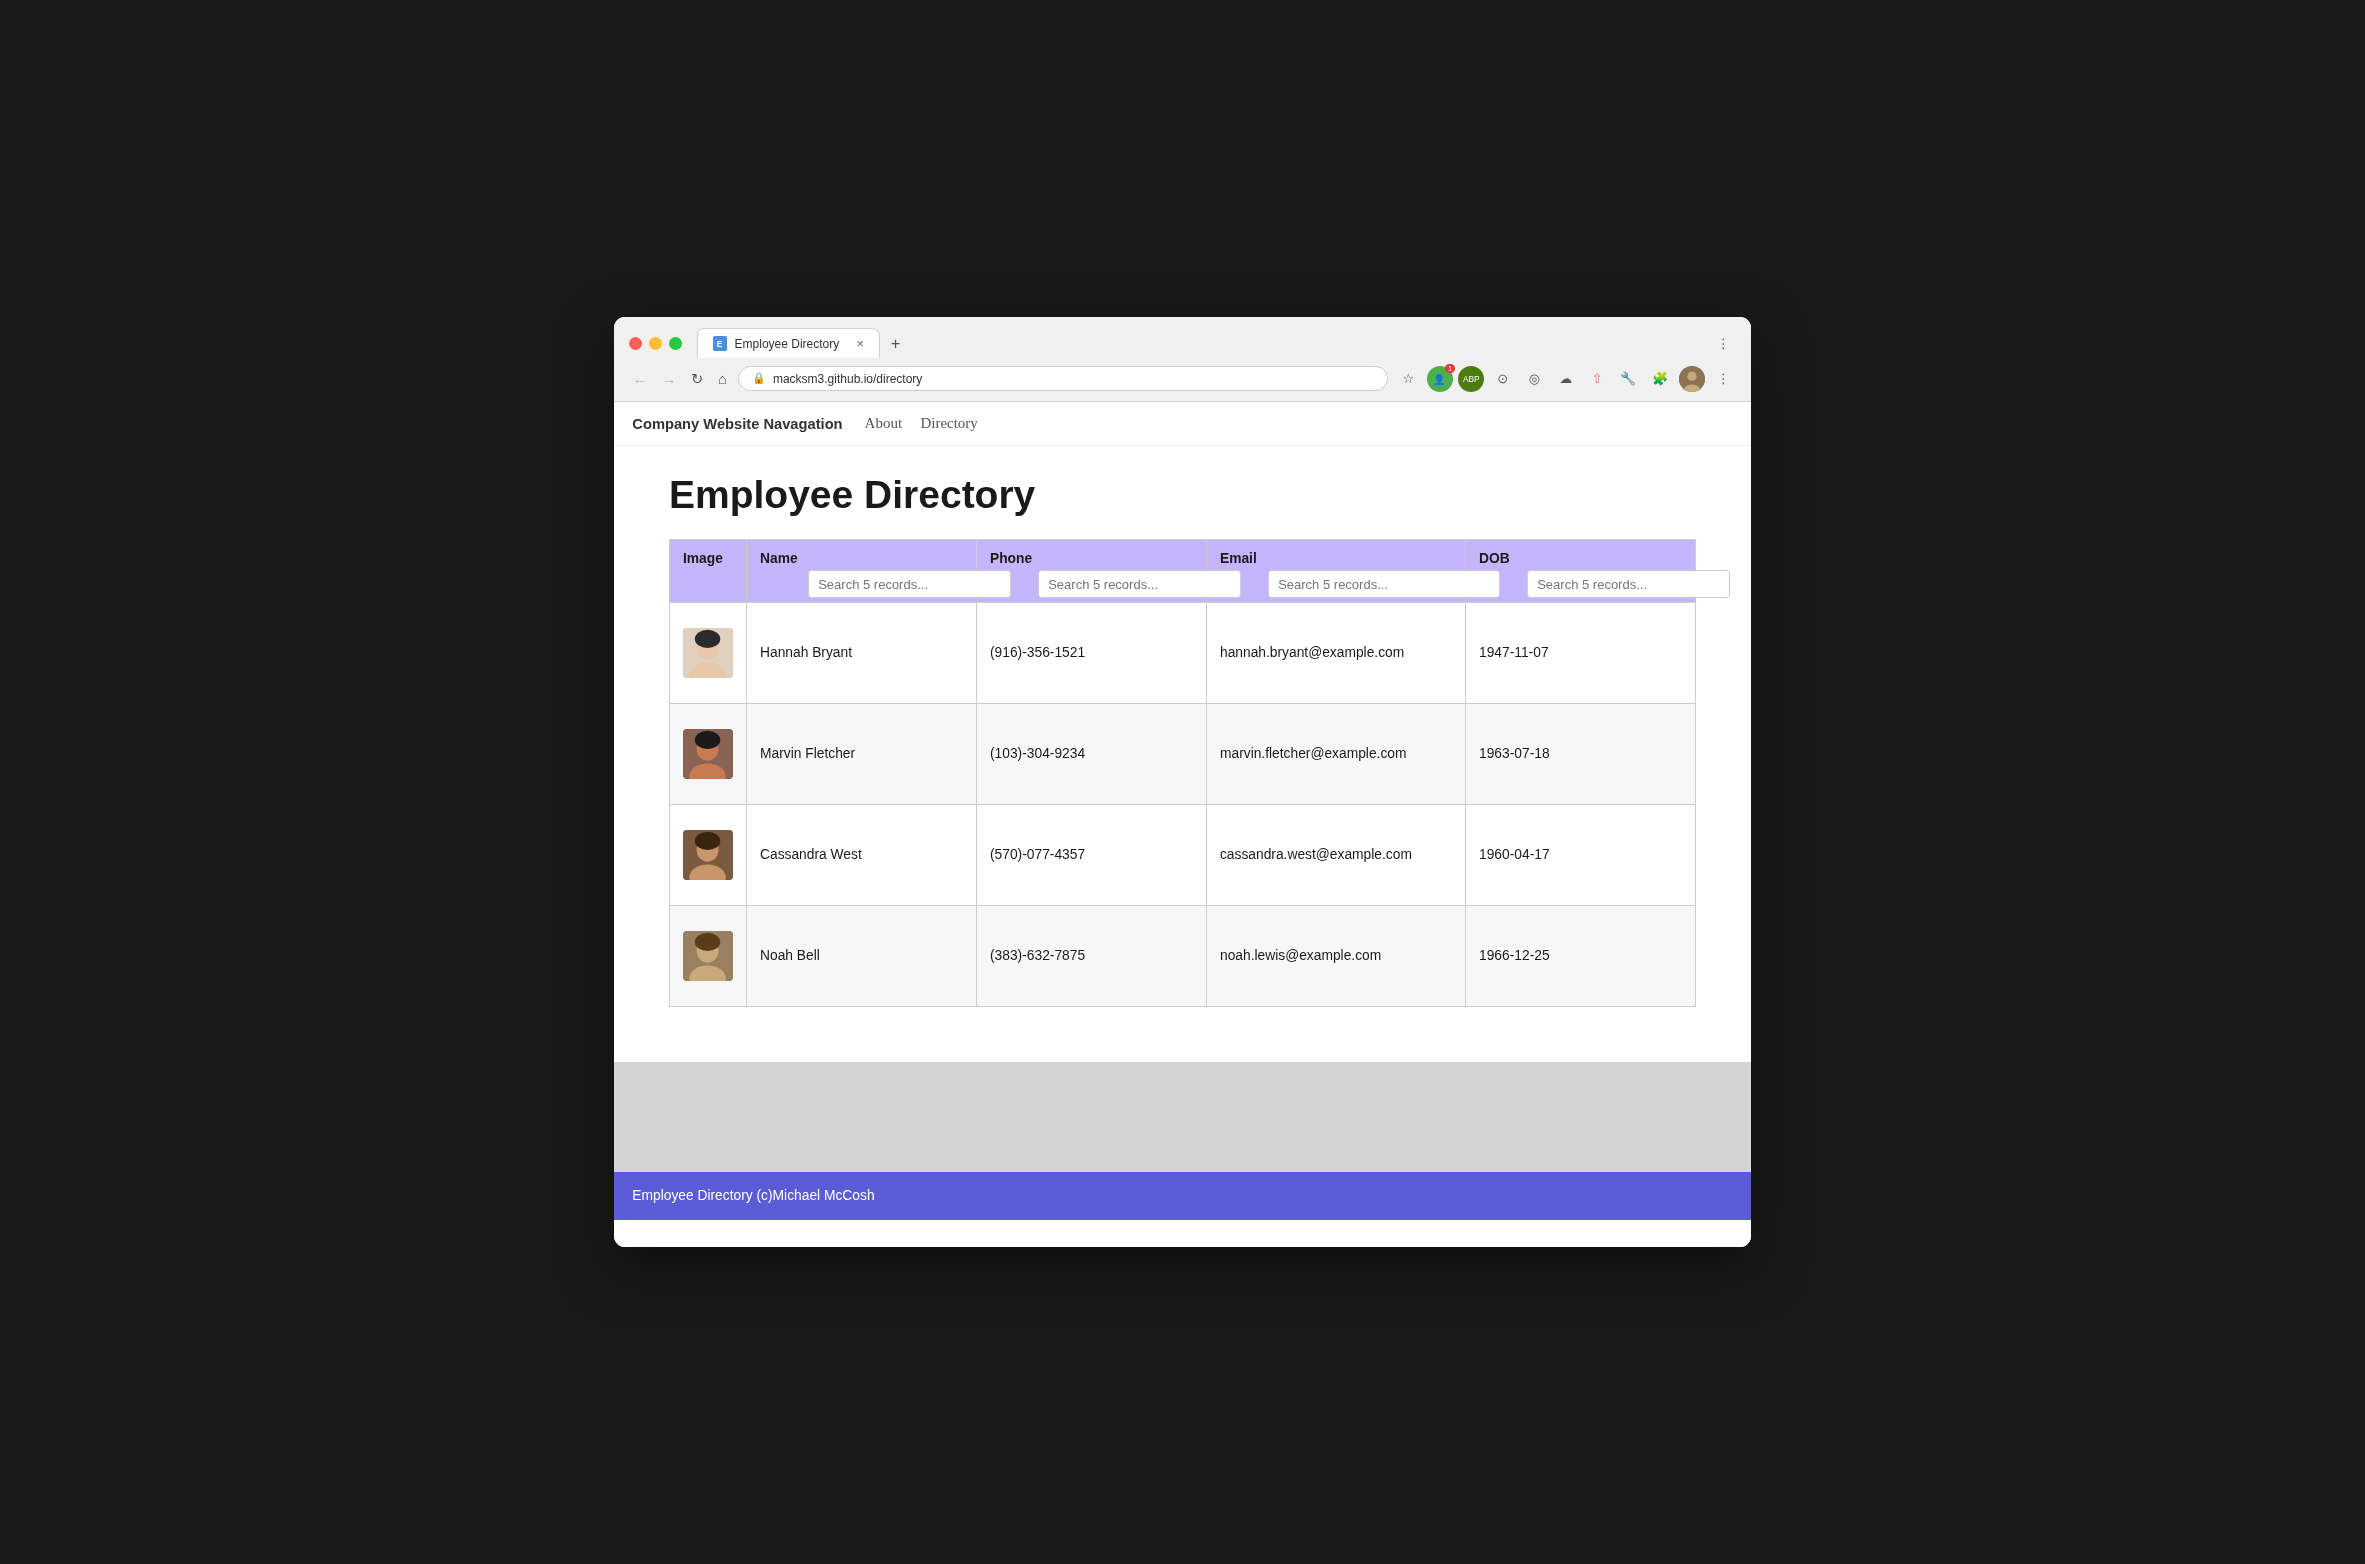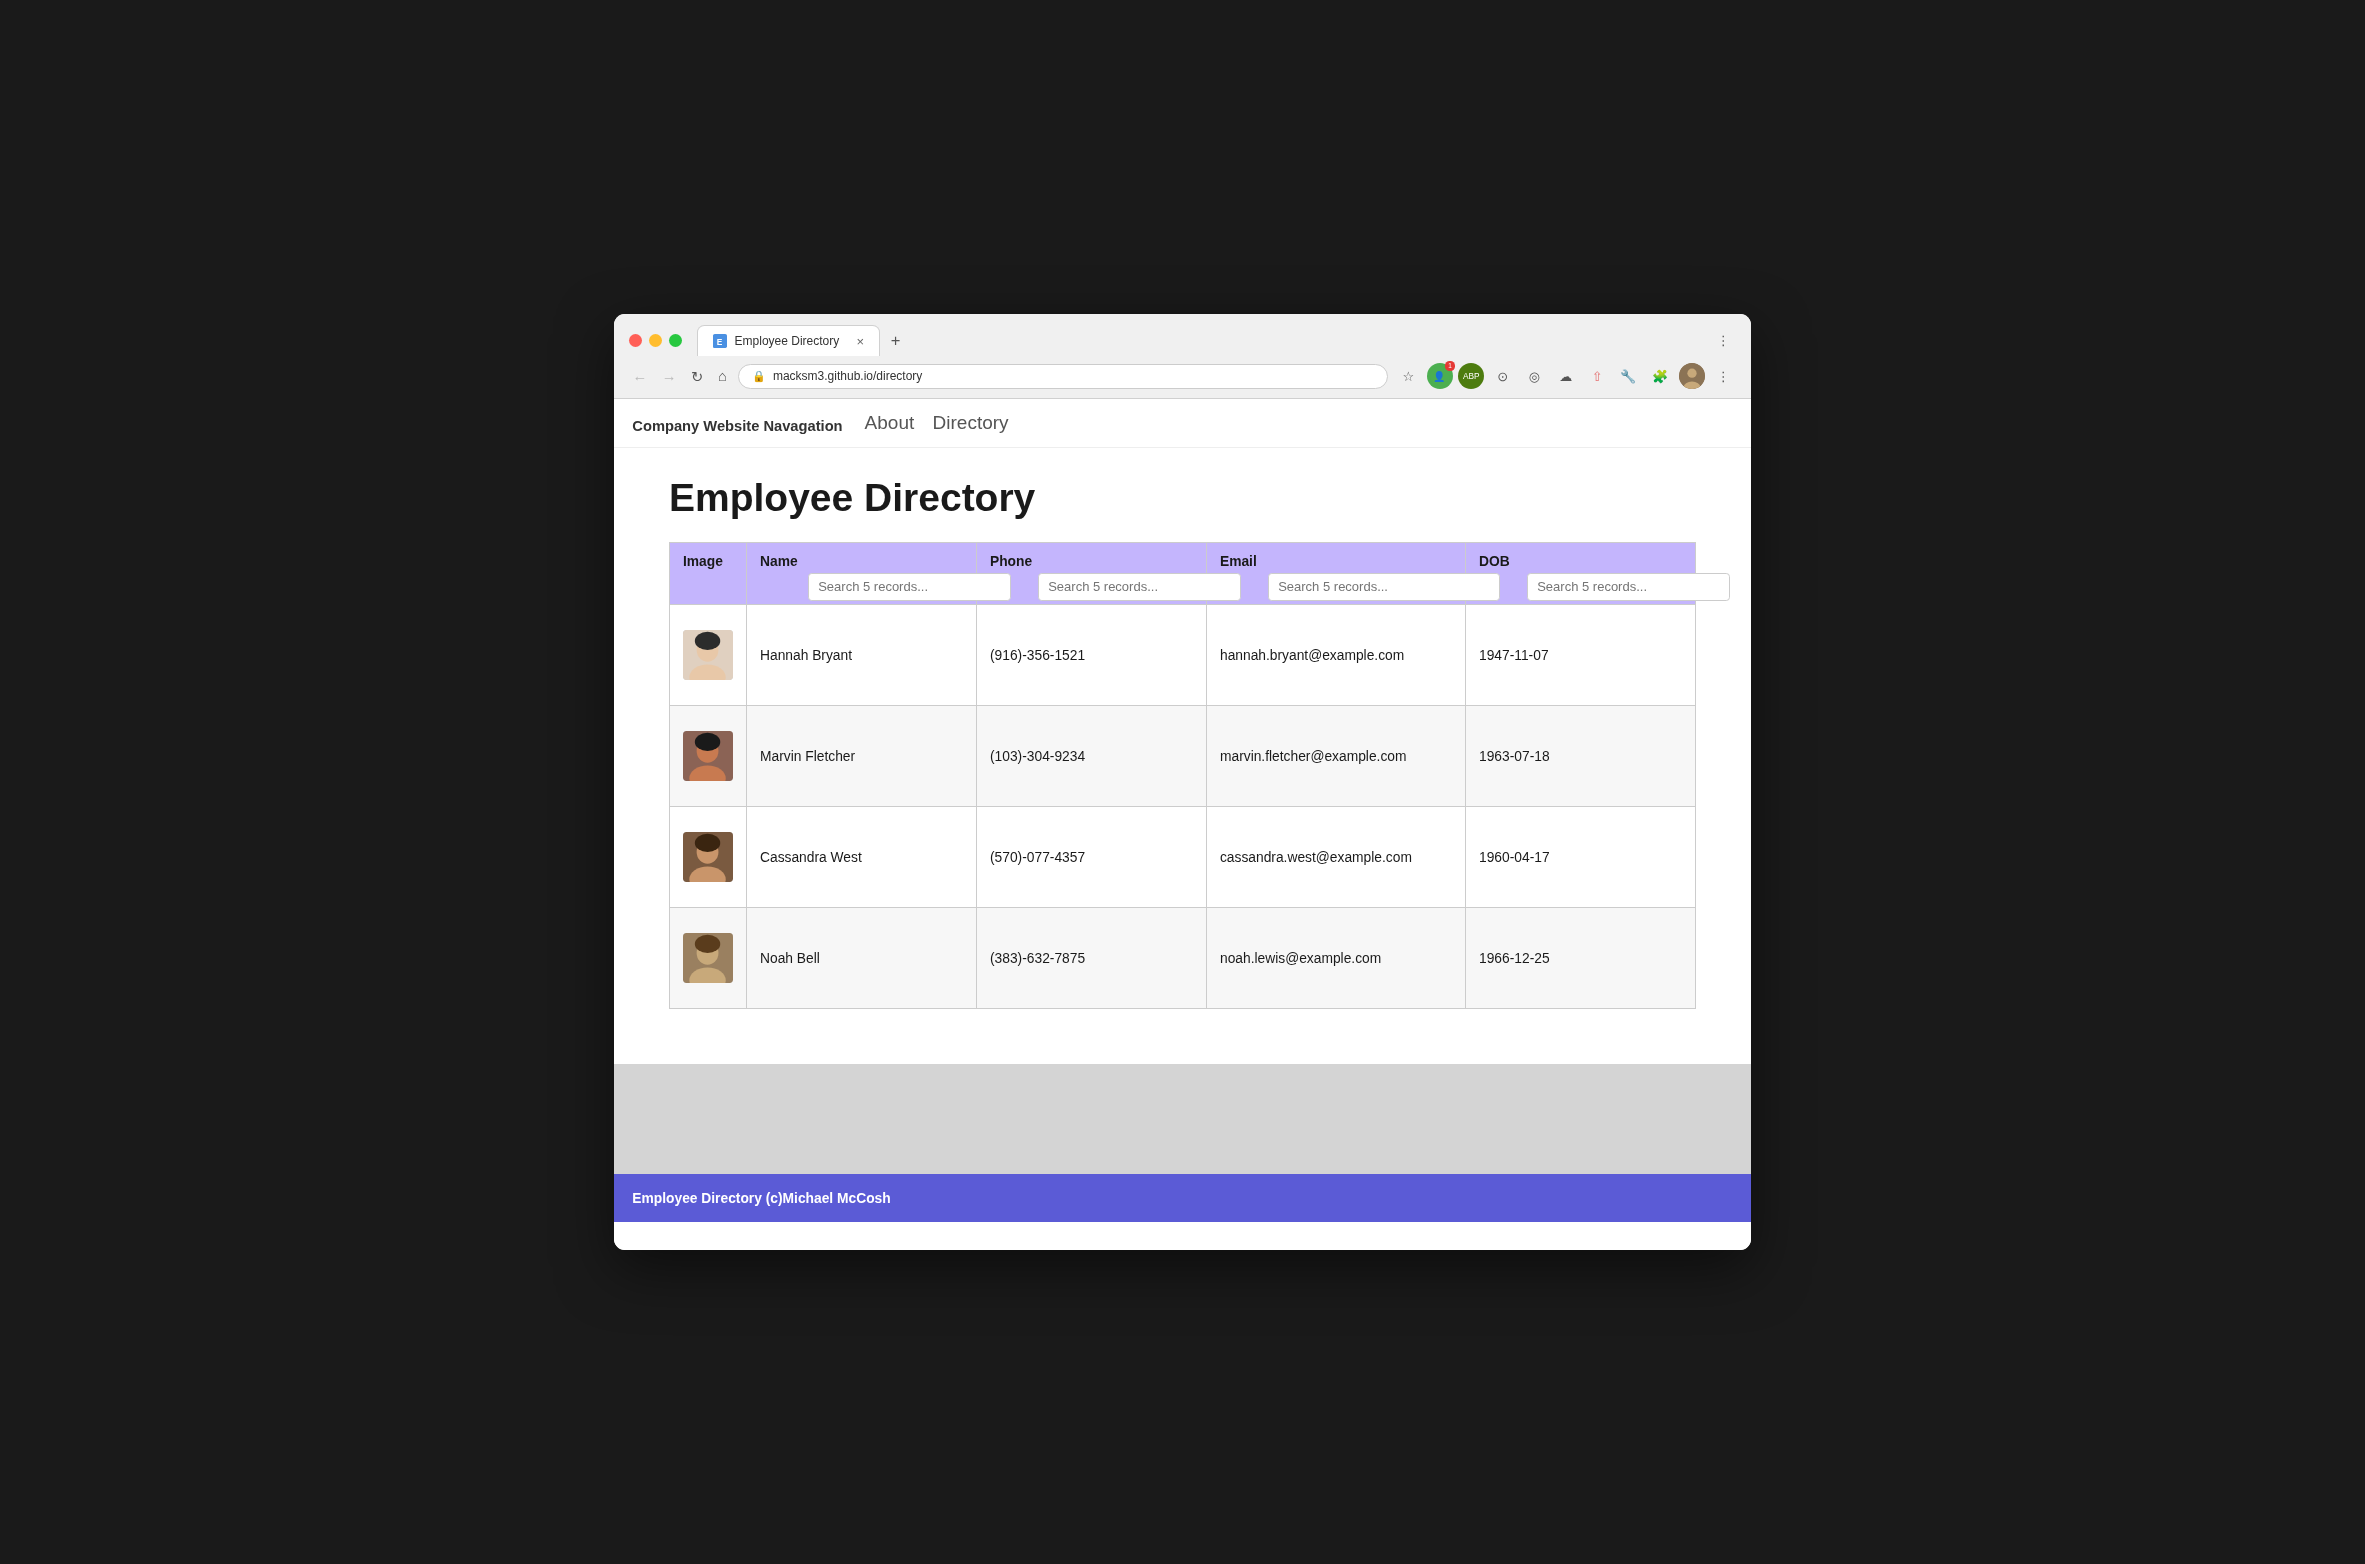--- a/index.html
+++ b/index.html
@@ -173,24 +173,25 @@
       font-weight: 600;
       color: #333;
     }
 
     .site-nav-links {
       display: flex;
       gap: 18.3px;
     }
 
     .site-nav-link {
-      font-size: 19px;
+      font-size: 15px;
       color: #555;
       text-decoration: none;
       cursor: pointer;
+      font-family: Liberation Serif, serif;
     }
 
     
     .main-content {
       padding: 27.5px 55px 55px;
       background: #fff;
     }
 
     .page-title {
       font-size: 39px;
@@ -262,21 +263,20 @@
       background: #d4d4d4;
       height: 110px;
     }
 
     
     .footer {
       background: #5B5BD6;
       padding: 16.5px 18.3px;
       color: #fff;
       font-size: 13.8px;
-      font-weight: bold;
     }
 
     .footer-bottom {
       background: #fff;
       height: 27.5px;
     }
     .ext-red { background: #4d7c0f; color: white; }
 
     .header-cell {
       border: 0.9px solid #ccc;

